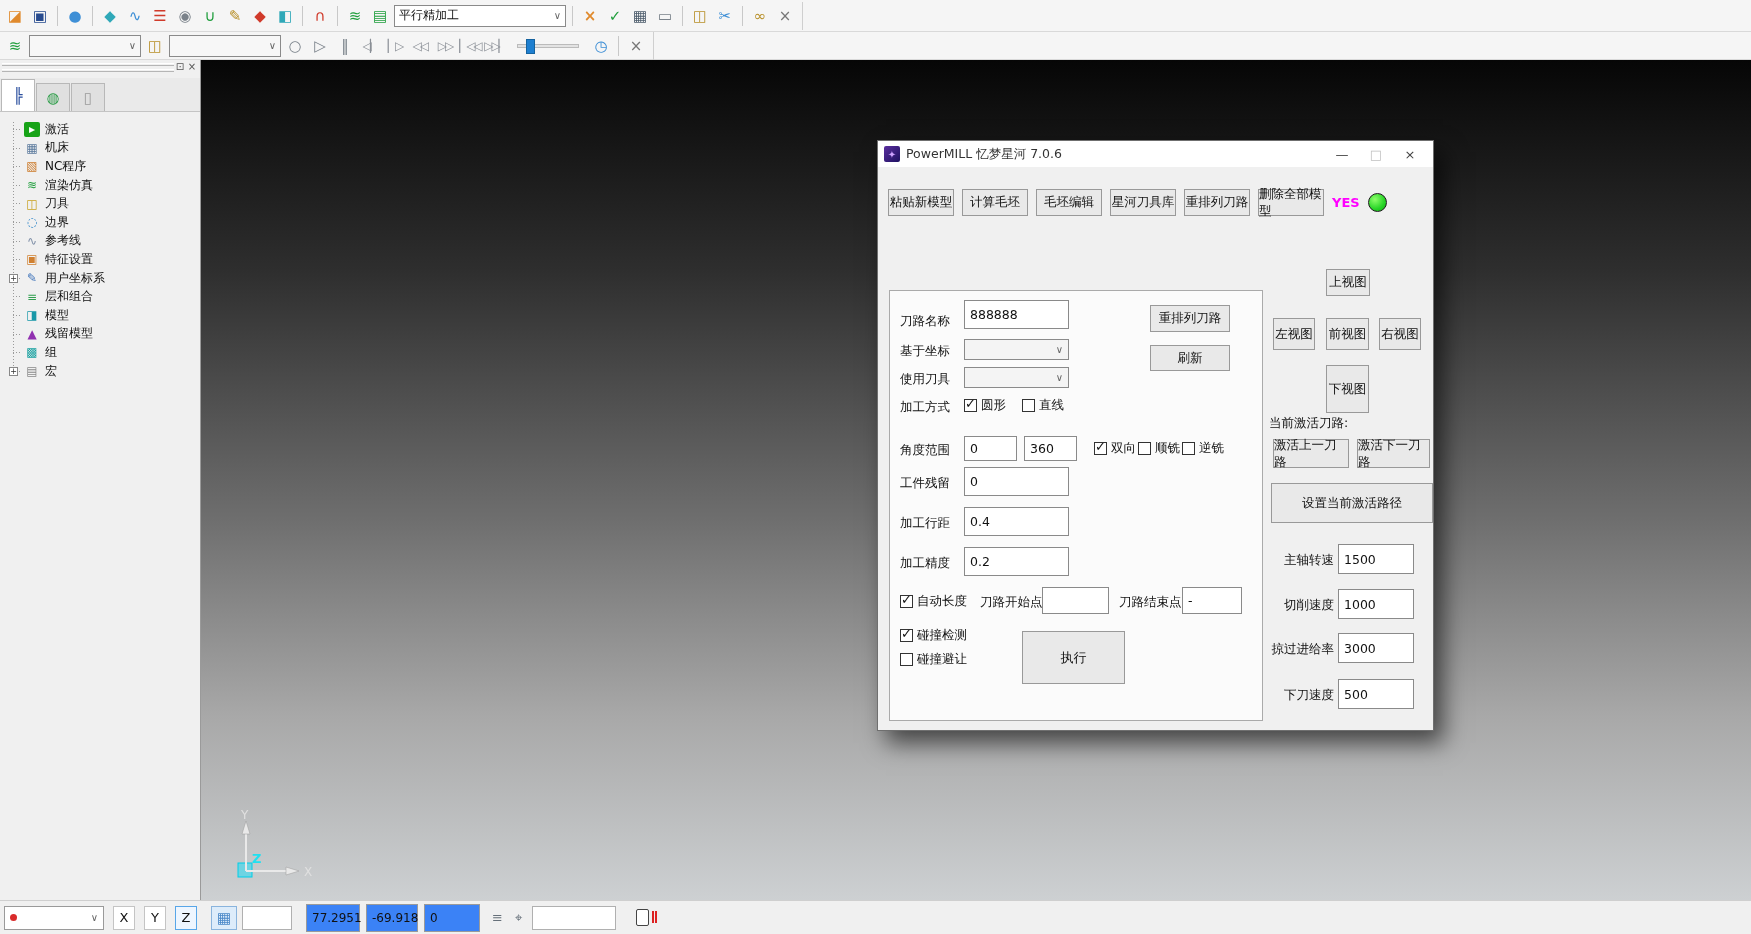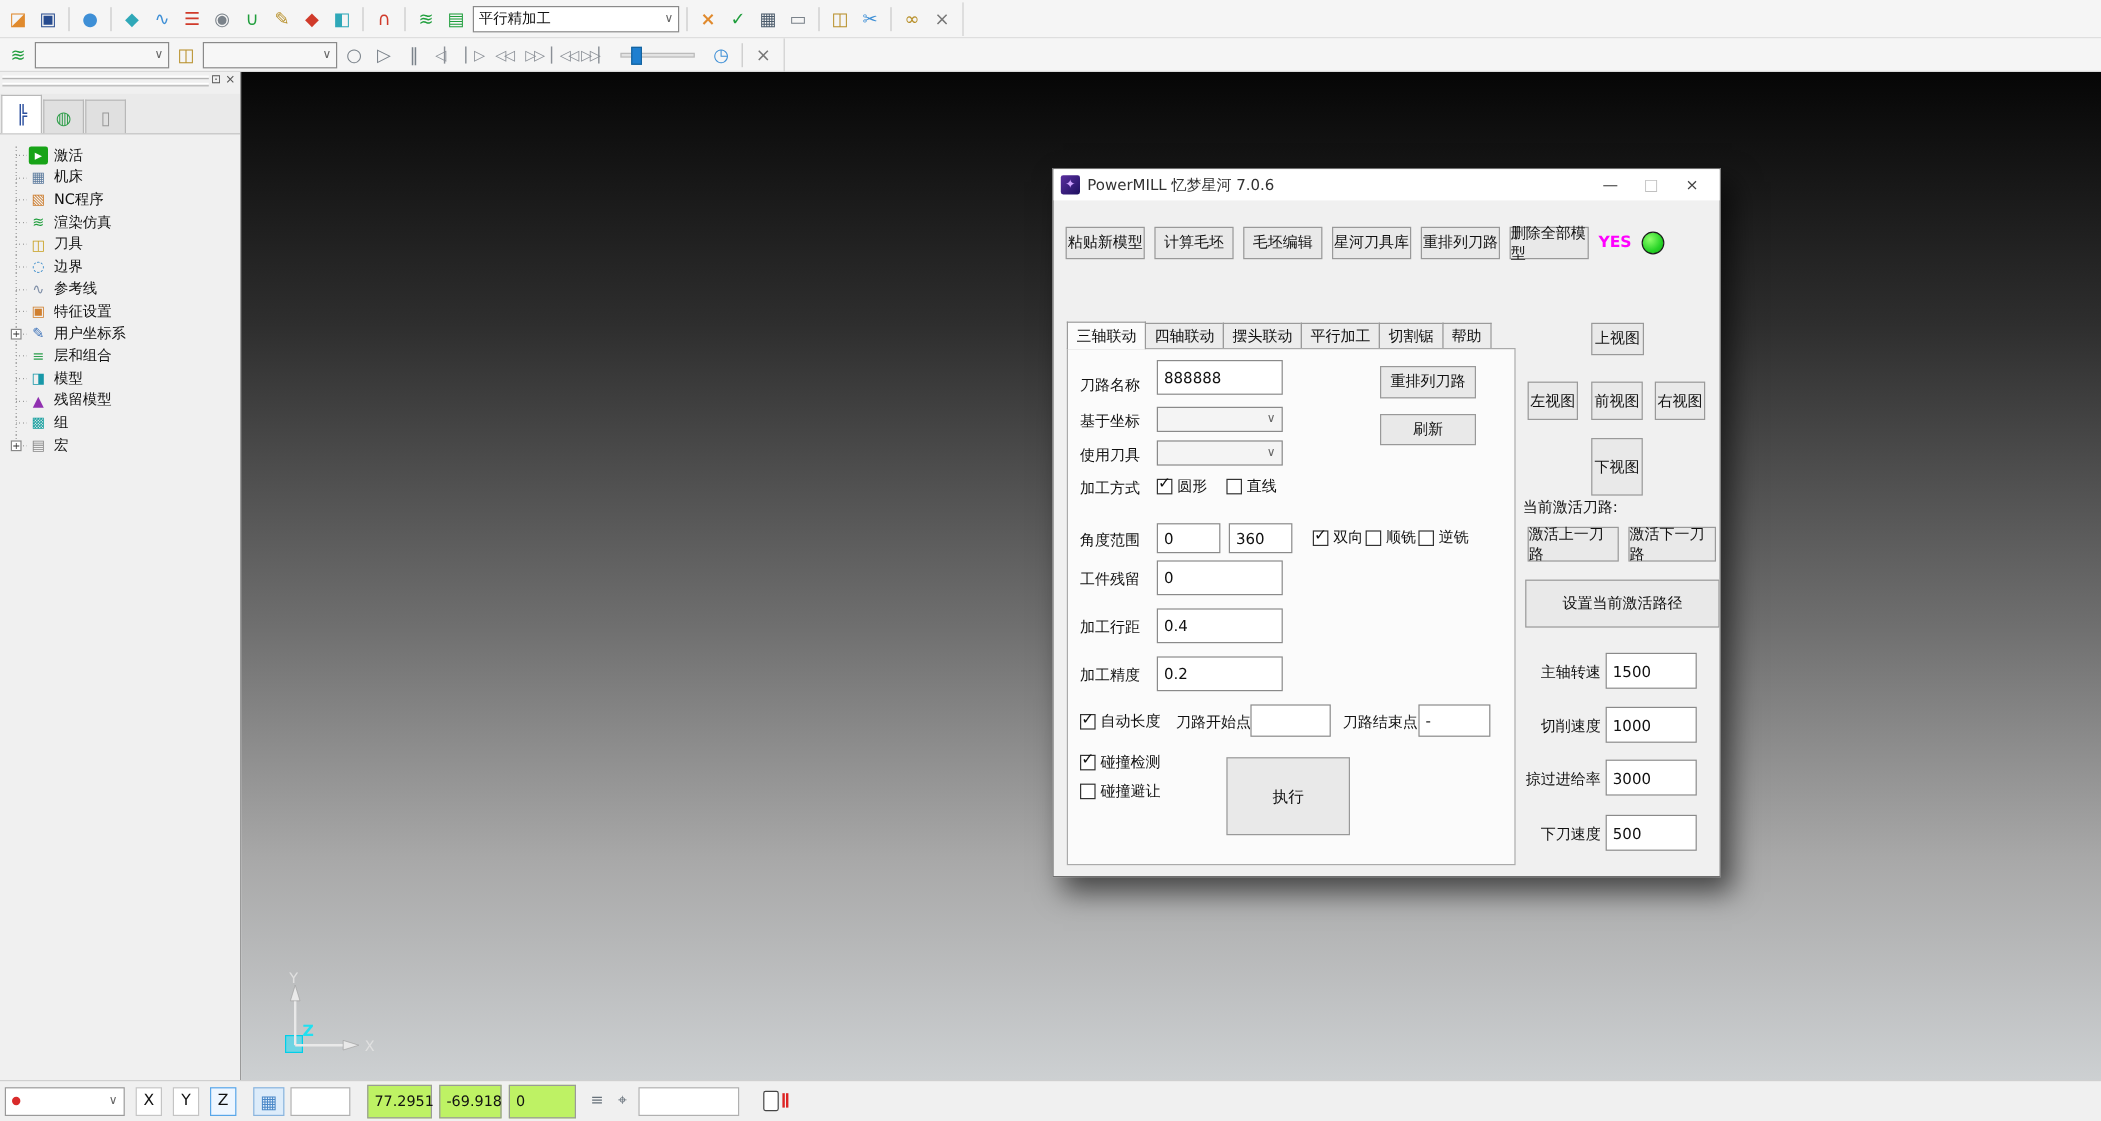--- a/index.html
+++ b/index.html
@@ -53,21 +53,21 @@
   #axis{position:absolute;left:29px;bottom:15px}
 
   
   #statusbar{position:absolute;left:0;right:0;bottom:0;height:34px;background:#f0f0f0;border-top:1px solid #cfcfcf;display:flex;align-items:center;padding:0 4px}
   .sb-combo{width:100px;height:24px;background:#fff;border:1px solid #9a9a9a;display:flex;align-items:center;padding:0 5px}
   .reddot{width:7px;height:7px;border-radius:50%;background:#d92b2b;margin-right:auto}
   .axbtn{width:22px;height:24px;background:#fff;border:1px solid #c4c4c4;display:flex;align-items:center;justify-content:center;font-size:13px;margin-left:9px}
   .axbtn.active{border:1px solid #58a6e8;background:#eef6ff}
   .sb-grid{width:26px;height:24px;margin-left:14px;background:#ddecfa;border:1px solid #8ab4dd;color:#4a88c8;display:flex;align-items:center;justify-content:center;font-size:15px}
   .sb-in{height:24px;background:#fff;border:1px solid #b0b0b0;margin-left:5px}
-  .sb-coord{height:28px;background:#bef264;border:1px solid #9a9a9a;display:flex;align-items:center;padding:0 5px;font-size:12px;margin-left:6px}
+  .sb-coord{height:28px;background:#3b82f6;border:1px solid #9a9a9a;display:flex;align-items:center;padding:0 5px;font-size:12px;margin-left:6px}
   .sb-ico{color:#66707a;font-size:13px;margin-left:12px}
   .sb-clip{width:13px;height:17px;border:1.5px solid #444;border-radius:2px;margin-left:20px;position:relative;background:#fff}
   .sb-clip::after{content:"";position:absolute;right:-6px;top:1px;width:2px;height:12px;background:#d22;box-shadow:3px 0 0 #d22}
 
   
   #dlg{position:absolute;left:877px;top:140px;width:557px;height:591px;background:#f0f0f0;border:1px solid #6f6f6f;box-shadow:9px 12px 22px rgba(0,0,0,.6);z-index:10}
   .dtitle{height:26px;background:#fff;display:flex;align-items:center;padding:0 6px;font-size:12.5px;color:#333}
   .dico{width:16px;height:16px;margin-right:6px;border-radius:2px;background:linear-gradient(135deg,#5a2f9e,#1d1060);color:#cfa3ff;font-size:10px;display:flex;align-items:center;justify-content:center}
   .dwin{margin-left:auto;display:flex}
   .dwbtn{width:34px;height:24px;display:flex;align-items:center;justify-content:center;font-size:13px;color:#444}
@@ -295,28 +295,20 @@
     <span class="btn abtn">粘贴新模型</span>
     <span class="btn abtn">计算毛坯</span>
     <span class="btn abtn">毛坯编辑</span>
     <span class="btn abtn">星河刀具库</span>
     <span class="btn abtn">重排列刀路</span>
     <span class="btn abtn">删除全部模型</span>
     <span class="magenta">YES</span>
     <span class="lamp"></span>
   </div>
 
-  <div class="dtabs">
-    <span class="dtab active">三轴联动</span>
-    <span class="dtab">四轴联动</span>
-    <span class="dtab">摆头联动</span>
-    <span class="dtab">平行加工</span>
-    <span class="dtab">切割锯</span>
-    <span class="dtab">帮助</span>
-  </div>
 
   <div id="tabpanel">
     <span class="fl" style="left:10px;top:22px">刀路名称</span>
     <span class="tin" style="left:74px;top:9px;width:105px;height:29px">888888</span>
     <span class="btn" style="position:absolute;left:260px;top:14px;width:80px;height:27px">重排列刀路</span>
 
     <span class="fl" style="left:10px;top:52px">基于坐标</span>
     <span class="fcombo" style="left:74px;top:48px;width:105px;height:21px">
         <span></span>
         <span class="chev">∨</span>
@@ -374,21 +366,21 @@
     <span class="tin" style="left:292px;top:296px;width:60px;height:27px">-</span>
 
     <span class="cbrow" style="left:10px;top:336px">
         <span class="cb on"></span>
         <span>碰撞检测</span>
       </span>
     <span class="cbrow" style="left:10px;top:360px">
         <span class="cb"></span>
         <span>碰撞避让</span>
       </span>
-    <span class="btn" style="position:absolute;left:132px;top:340px;width:103px;height:65px;font-size:13px">执行</span>
+    <span class="btn" style="position:absolute;left:132px;top:340px;width:103px;height:53px;font-size:13px">执行</span>
   </div>
 
   <span class="btn vbtn" style="left:448px;top:128px;width:44px;height:27px">上视图</span>
   <span class="btn vbtn" style="left:395px;top:177px;width:42px;height:32px">左视图</span>
   <span class="btn vbtn" style="left:448px;top:177px;width:43px;height:32px">前视图</span>
   <span class="btn vbtn" style="left:501px;top:177px;width:42px;height:32px">右视图</span>
   <span class="btn vbtn" style="left:448px;top:224px;width:43px;height:48px">下视图</span>
 
   <span class="fl" style="left:391px;top:274px">当前激活刀路:</span>
   <span class="btn vbtn" style="left:395px;top:298px;width:76px;height:29px">激活上一刀路</span>

